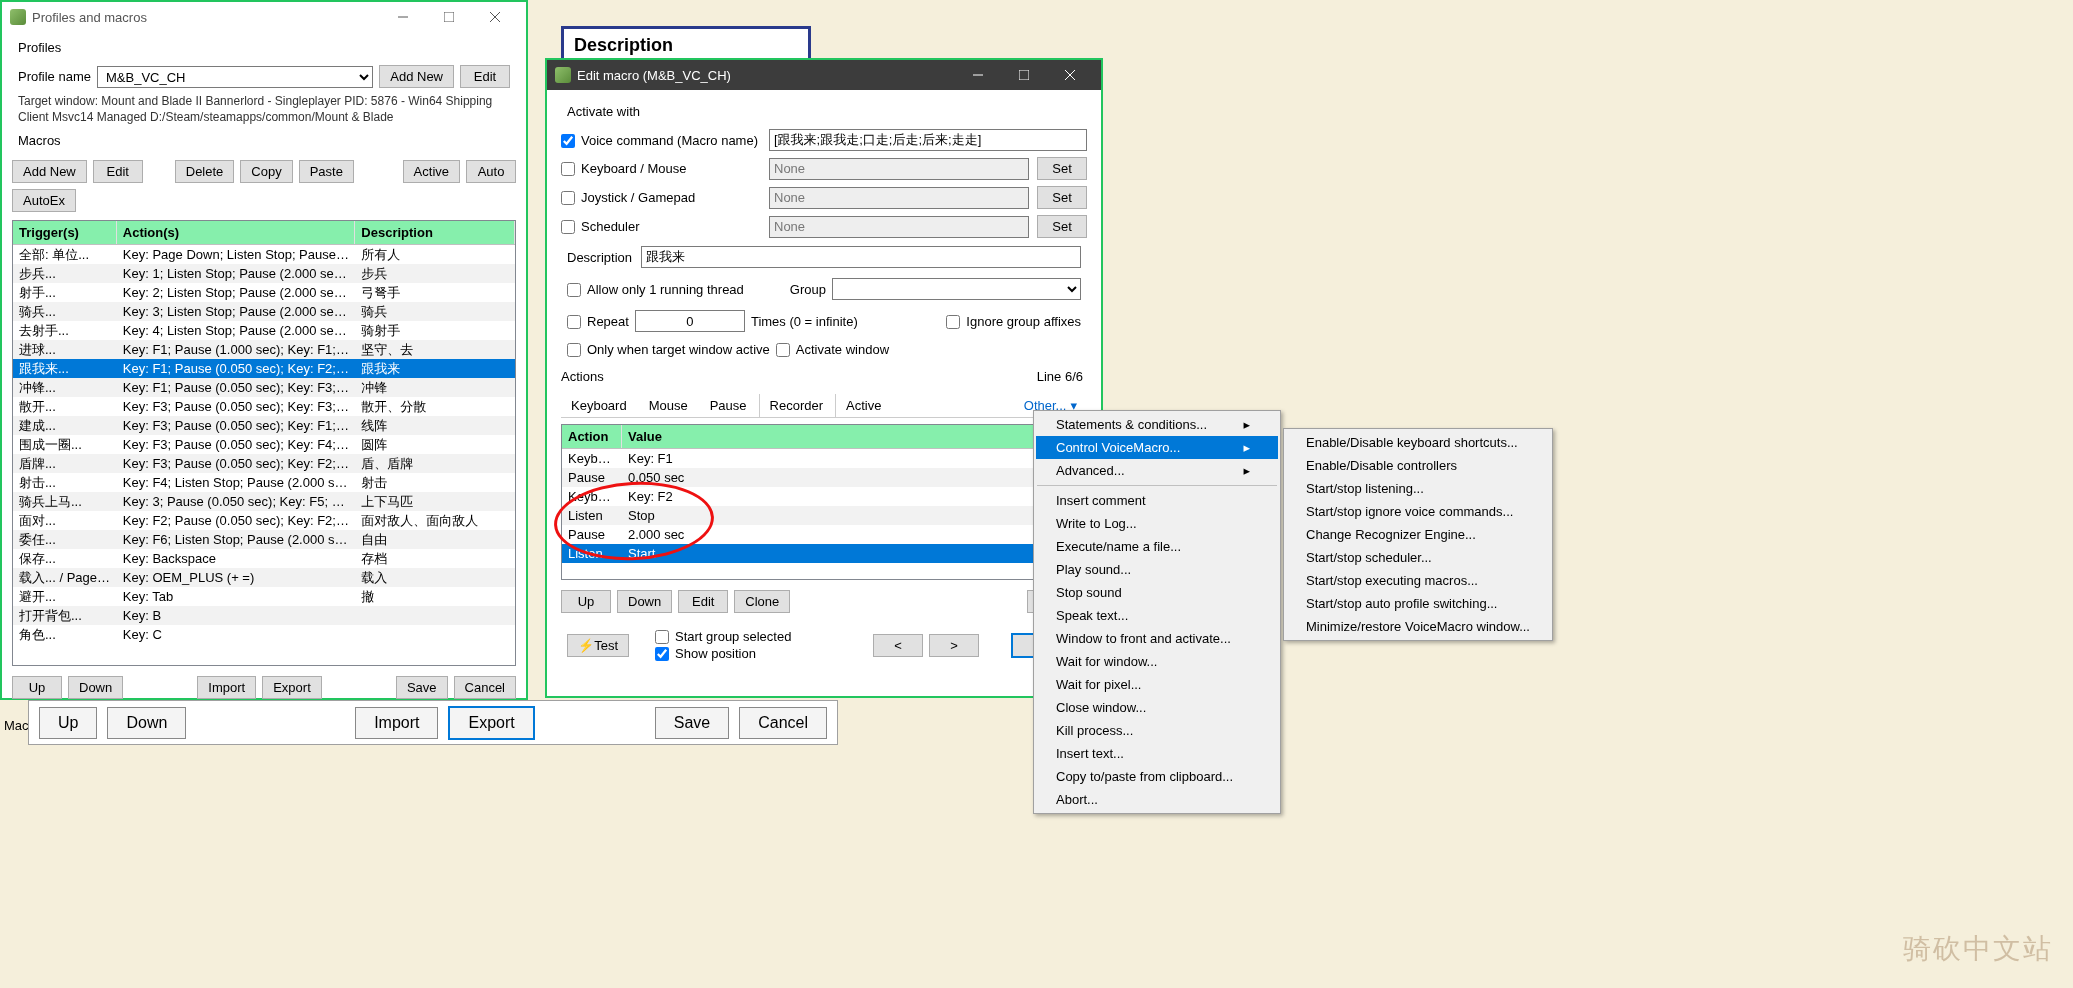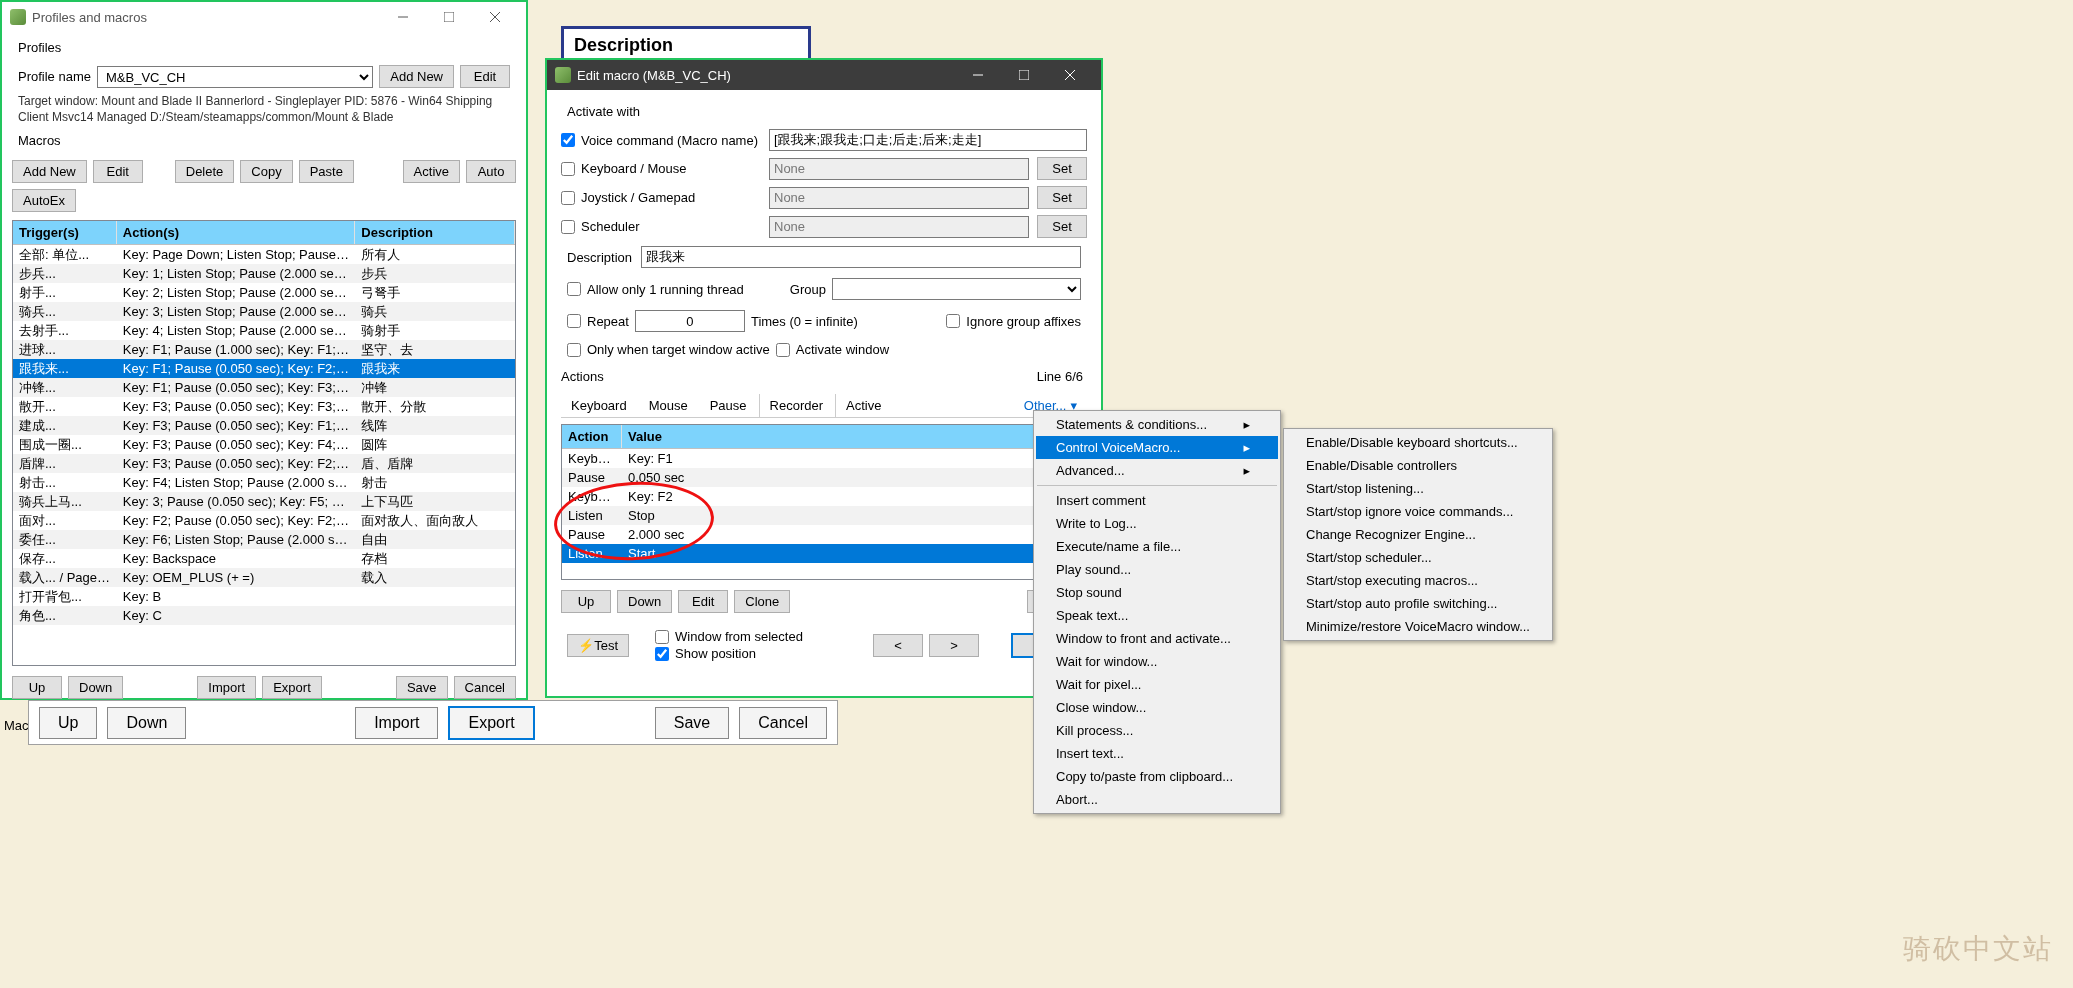--- a/index.html
+++ b/index.html
@@ -29,21 +29,21 @@
 
 
 #profiles-window { left: 0; top: 0; width: 528px; height: 700px; }
 #profiles-body { padding: 4px 10px 10px 10px; display: flex; flex-direction: column; gap: 4px; flex: 1; }
 
 .toolbar { display: flex; gap: 6px; padding: 4px 0; flex-wrap: wrap; }
 .macros-toolbar .spacer { flex: 1; }
 .gap { width: 20px; }
 
 .table { border: 1px solid #828790; background: #fff; width: 100%; }
-.thead { display: flex; background: #7dd3fc; border-bottom: 1px solid #c0c0c0; }
+.thead { display: flex; background: #86efac; border-bottom: 1px solid #c0c0c0; }
 .thead .th { padding: 4px 6px; border-right: 1px solid #e0e0e0; font-weight: bold; }
 .tbody { overflow-y: auto; }
 .tbody .tr { display: flex; height: 19px; align-items: center; }
 .tbody .tr:nth-child(even) { background: #f2f2f2; }
 .tbody .tr.selected { background: #0078d7; color: #fff; }
 .td { padding: 1px 6px; overflow: hidden; white-space: nowrap; text-overflow: ellipsis; }
 #macros-table .c1 { width: 104px; }
 #macros-table .c2 { width: 239px; }
 #macros-table .c3 { width: 160px; }
 .footer-row { display: flex; gap: 6px; padding: 6px 0; }
@@ -55,21 +55,21 @@
 #strip .bigbtn { border: 1px solid #888; padding: 6px 18px; background: #f4f4f4; font-size: 16px; }
 #strip .bigbtn.focus { border: 2px solid #0078d7; }
 
 
 #desc-tab { position: absolute; left: 561px; top: 26px; width: 250px; height: 36px; border: 3px solid #2a3a8c; border-bottom: none; background: #fff; display: flex; align-items: center; padding-left: 10px; font-size: 18px; font-weight: bold; }
 
 
 #edit-window { left: 545px; top: 58px; width: 558px; height: 640px; z-index: 5; }
 #edit-body { padding: 10px 14px; display: flex; flex-direction: column; gap: 6px; flex: 1; }
 .activate-grid { display: grid; grid-template-columns: 200px 1fr auto; gap: 6px 8px; align-items: center; }
-.chk { display: flex; align-items: center; gap: 6px; }
+.chk { display: flex; align-items: flex-end; gap: 6px; }
 .chk input { width: 14px; height: 14px; }
 
 #actions-table { border: 1px solid #828790; }
 #actions-table .thead .th:first-child { width: 60px; }
 #actions-table .tbody .tr .td:first-child { width: 60px; }
 #actions-table .tbody .tr .td:last-child { flex: 1; }
 
 .actions-tabs { display: flex; gap: 2px; align-items: center; border-bottom: 1px solid #ccc; }
 .actions-tabs .tab { padding: 4px 10px; cursor: pointer; }
 .actions-tabs .tab.sep { border-left: 1px solid #ccc; }
@@ -227,20 +227,25 @@
             <div class="td c1">保存...</div>
             <div class="td c2">Key: Backspace</div>
             <div class="td c3">存档</div>
           </div>
           <div class="tr">
             <div class="td c1">载入... / Page Up</div>
             <div class="td c2">Key: OEM_PLUS (+ =)</div>
             <div class="td c3">载入</div>
           </div>
           <div class="tr">
+            <div class="td c1">避开...</div>
+            <div class="td c2">Key: Tab</div>
+            <div class="td c3">撤</div>
+          </div>
+          <div class="tr">
             <div class="td c1">打开背包...</div>
             <div class="td c2">Key: B</div>
             <div class="td c3"></div>
           </div>
           <div class="tr">
             <div class="td c1">角色...</div>
             <div class="td c2">Key: C</div>
             <div class="td c3"></div>
           </div>
         </div>
@@ -410,21 +415,21 @@
       <button class="btn">Edit</button>
       <button class="btn">Clone</button>
       <span style="flex:1"></span>
       <button class="btn">Delete</button>
     </div>
     <div class="row" style="padding-top:6px">
       <button class="btn"><span style="color:#d9a400">⚡</span><span>Test</span></button>
       <div style="display:flex;flex-direction:column;gap:2px;margin-left:20px">
         <div class="chk">
             <input type="checkbox" style="">
-            <label>Window from selected</label>
+            <label>Start group selected</label>
           </div>
         <div class="chk">
             <input type="checkbox" checked="" style="">
             <label>Show position</label>
           </div>
       </div>
       <span style="flex:1"></span>
       <button class="btn" style="width:30px">&lt;</button>
       <button class="btn" style="width:30px">&gt;</button>
       <span style="width:20px"></span>

